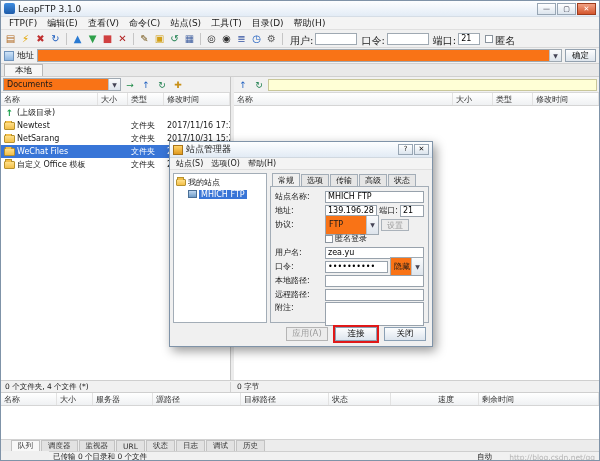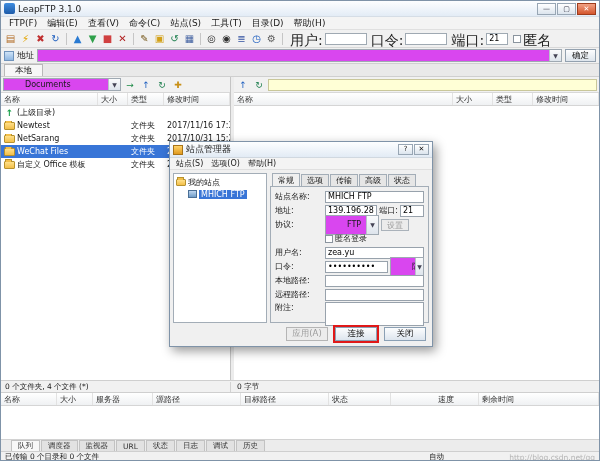--- a/index.html
+++ b/index.html
@@ -17,30 +17,30 @@
   .wbtn.close { background:linear-gradient(#f2a184,#d4562e); color:#fff; border-color:#9e3c1c; }
 
   
   .menubar { height:13px; display:flex; align-items:center; background:#f4f4f4; border-bottom:1px solid #e0e0e0; padding:0 3px; }
   .menu-item { padding:0 5px; font-size:9px; }
 
   
   .toolbar { height:18px; display:flex; align-items:center; background:#f1f1f1; border-bottom:1px solid #d8d8d8; padding:0 2px; }
   .tbi { width:15px; height:15px; display:flex; align-items:center; justify-content:center; font-size:10px; border:1px solid transparent; flex:none; }
   .tbsep { width:1px; height:12px; background:#c6c6c6; margin:0 3px; flex:none; }
-  .tblabel { font-size:14px; margin:5px 2px 0 4px; color:#222; }
+  .tblabel { font-size:10px; margin:5px 2px 0 4px; color:#222; }
   .tbinput { width:42px; height:12px; border:1px solid #9fa9b2; font-size:8px; padding:0 2px; background:#fff; font-family:inherit; }
   .tbport { width:22px; }
   .cbx { width:8px; height:8px; border:1px solid #8a949e; background:#fff; display:inline-block; margin:0 2px 0 5px; flex:none; }
 
   
   .addressrow { height:16px; display:flex; align-items:center; background:#f1f1f1; border-bottom:1px solid #d0d0d0; padding:0 3px; gap:3px; }
   .addr-ic { width:10px; height:10px; background:linear-gradient(#cfe3f7,#8fb7e2); border:1px solid #6f93bb; flex:none; }
   .addr-label { font-size:8.5px; }
-  .combo { height:13px; border:1px solid #9fa9b2; background:#d946ef; display:flex; align-items:center; font-size:8px;padding-left:18px; }
+  .combo { height:13px; border:1px solid #9fa9b2; background:#f97316; display:flex; align-items:center; font-size:8px; }
   .combo .cval { padding:0 3px; flex:1; overflow:hidden; white-space:nowrap; }
   .combo .carr { width:12px; align-self:stretch; border-left:1px solid #b9c1c9; background:linear-gradient(#fafbfc,#dde4ec); font-size:6px; display:flex; align-items:center; justify-content:center; color:#445; }
   .addr-combo { flex:1; }
   .btn { height:13px; border:1px solid #93a1af; background:linear-gradient(#fdfdfe,#dee5ed); font-size:8.5px; padding:0 6px; font-family:inherit; color:#1a1a1a; }
 
   
   .tabrow { height:13px; background:#e9e9e9; display:flex; align-items:flex-end; padding-left:3px; border-bottom:1px solid #cfcfcf; }
   .tab { height:12px; padding:0 10px; background:#f7f7f7; border:1px solid #b9b9b9; border-bottom:none; font-size:8.5px; display:flex; align-items:center; }
 
   
@@ -80,21 +80,21 @@
   .q-src{width:88px;flex:none;} .q-dst{width:88px;flex:none;} .q-st{width:62px;flex:none;}
   .q-pg{width:44px;flex:none;margin-top:19px;} .q-sp{width:44px;flex:none;} .q-rt{flex:1;}
   .queue-body { flex:1; background:#fff; }
 
   
   .btabs { height:12px; background:#ececec; display:flex; align-items:flex-end; padding-left:10px; border-top:1px solid #d2d2d2; }
   .btab { font-size:7.5px; padding:0 6px; height:11px; border:1px solid #c2c2c2; border-bottom:none; background:#e2e2e2; display:flex; align-items:center; margin-right:1px; color:#333; }
   .btab.active { background:#f8f8f8; }
 
   
-  .statusbar { height:11px; display:flex; align-items:center; background:#f1f1f1; border-top:1px solid #cfcfcf; font-size:7.5px; padding:0 4px; gap:10px; color:#222; }
+  .statusbar { height:11px; display:flex; align-items:center; background:#f1f1f1; border-top:1px solid #cfcfcf; font-size:7.5px; padding:0 4px; gap:10px; color:#222;margin-left:48px; }
   .watermark { margin-left:auto; color:#b4b4b4; }
 
   
   .dialog { position:absolute; left:168px; top:140px; width:264px; height:206px; background:#f0f0f0; border:1px solid #7f93a8; box-shadow:3px 4px 10px rgba(0,0,0,.4); display:flex; flex-direction:column; }
   .dlg-title { height:16px; display:flex; align-items:center; padding:0 3px; background:linear-gradient(#fdfeff,#e2ebf5); border-bottom:1px solid #d0d8e0; flex:none; }
   .dlg-ic { width:10px; height:10px; background:linear-gradient(#ffd36a,#e09a20); border:1px solid #a8741a; margin-right:3px; flex:none; }
   .dlg-btns { margin-left:auto; display:flex; gap:1px; }
   .dwbtn { width:15px; height:11px; border:1px solid #98a6b4; background:linear-gradient(#ffffff,#dce5ee); font-size:7px; line-height:9px; text-align:center; }
   .dlg-menu { height:12px; display:flex; align-items:center; background:#f4f4f4; border-bottom:1px solid #e0e0e0; padding:0 2px; flex:none; }
   .dlg-menu .menu-item { font-size:8px; padding:0 4px; }

